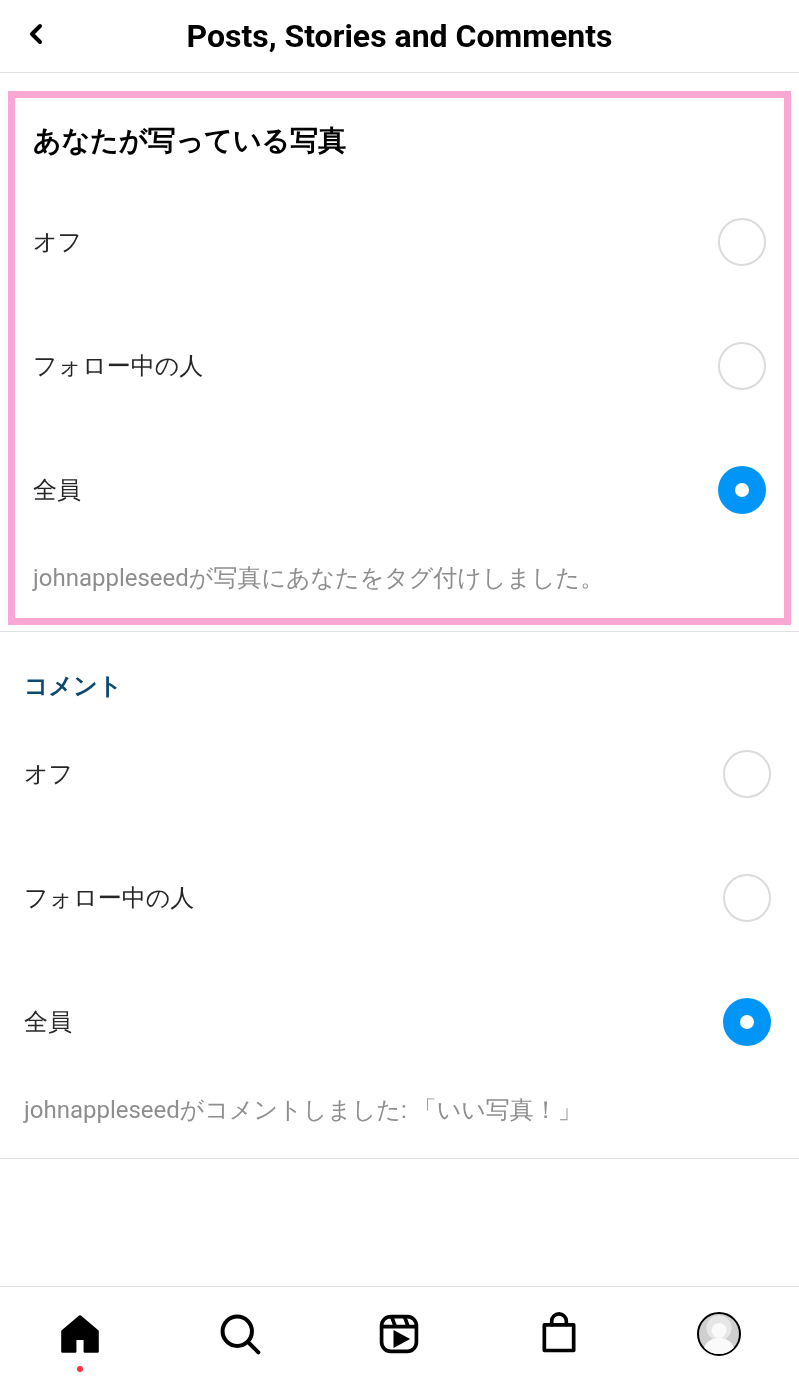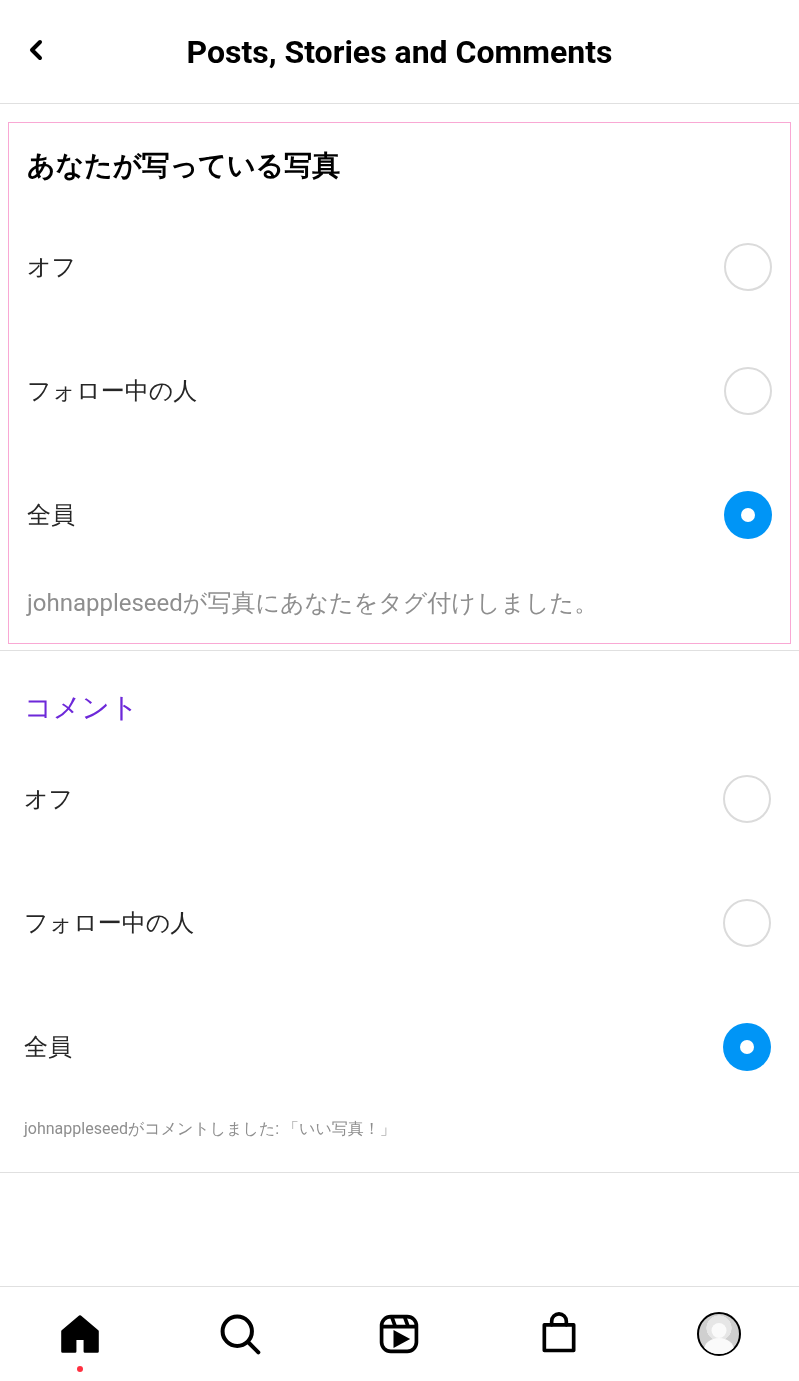--- a/index.html
+++ b/index.html
@@ -10,21 +10,21 @@
     body {
       font-family: -apple-system, BlinkMacSystemFont, "Segoe UI", Roboto, Helvetica, Arial, sans-serif;
       background: #fff;
       width: 799px;
       height: 1381px;
       position: relative;
     }
     .header {
       display: flex;
       align-items: center;
-      height: 104px;
+      height: 73px;
       border-bottom: 1px solid #e0e0e0;
       padding: 0 20px;
       position: relative;
     }
     .back-btn {
       position: absolute;
       left: 20px;
       top: 50%;
       transform: translateY(-50%);
       cursor: pointer;
@@ -37,21 +37,21 @@
       flex: 1;
       text-align: center;
       font-size: 32px;
       font-weight: 700;
       color: #000;
     }
     .section {
       padding: 0;
     }
     .highlight-box {
-      border: 1px solid #f9a8d4;
+      border: 7px solid #f9a8d4;
       margin: 18px 8px 0 8px;
       padding: 0 0 16px 0;
     }
     .section-title {
       font-size: 28px;
       font-weight: 700;
       color: #000;
       padding: 24px 18px 20px 18px;
     }
     .option-row {
@@ -92,34 +92,34 @@
     }
     .example-text {
       font-size: 24px;
       color: #8e8e8e;
       padding: 10px 34px 8px 18px;
     }
     .section2 {
       padding-top: 22px;
     }
     .section2-title {
-      font-size: 28px;
-      font-weight: 400;
-      color: #6d28d9;
+      font-size: 24px;
+      font-weight: 700;
+      color: #0c4a6e;
       padding: 16px 24px 10px 24px;
     }
     .option-row2 {
       display: flex;
       align-items: center;
       justify-content: space-between;
       padding: 38px 28px 38px 24px;
       cursor: pointer;
     }
     .example-text2 {
-      font-size: 16px;
+      font-size: 24px;
       color: #8e8e8e;
       padding: 10px 24px 18px 24px;
     }
     .divider {
       height: 1px;
       background: #e0e0e0;
       margin-top: 6px;
     }
     .bottom-divider {
       height: 1px;

